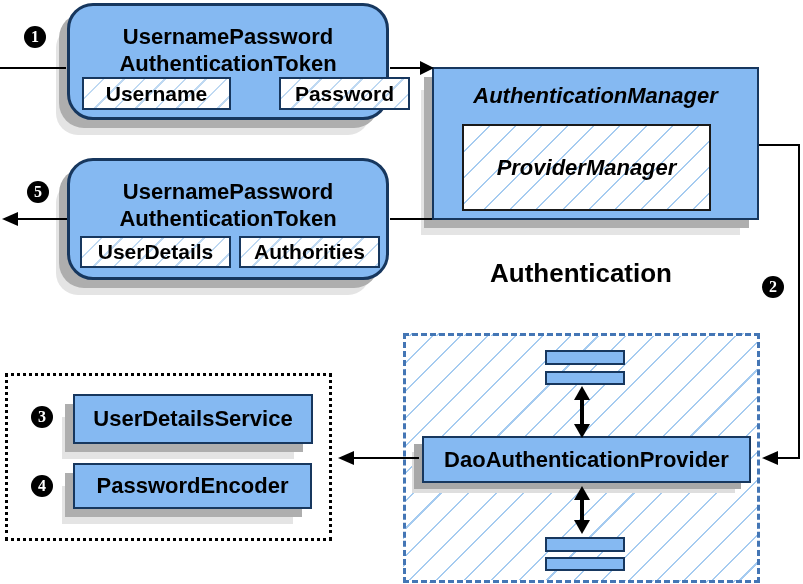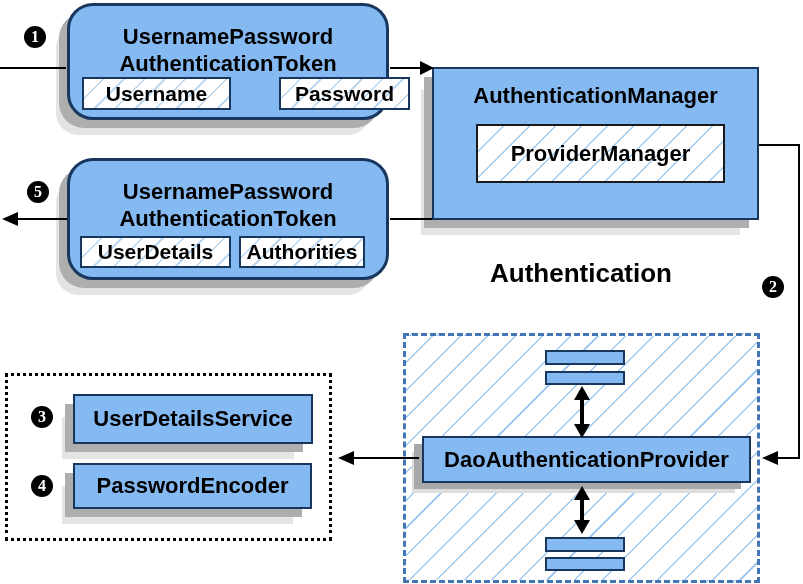--- a/index.html
+++ b/index.html
@@ -66,36 +66,36 @@
       <div>AuthenticationToken</div>
     </div>
     <div class="abs hatch-sm center lbl-sm" style="left:12px;top:71px;width:149px;height:33px;">
       <span>Username</span>
     </div>
     <div class="abs hatch-sm center lbl-sm" style="left:169px;top:71px;width:131px;height:33px;margin-left:40px;">
       <span>Password</span>
     </div>
   </div>
 
-  <div class="abs bluebox shadow2" style="left:432px;top:67px;width:327px;height:153px;">
+  <div class="abs bluebox shadow2" style="left:432px;top:67px;width:327px;height:153px;font-style:italic;">
     <div style="padding-top:14px;text-align:center;" class="lbl">AuthenticationManager</div>
-    <div class="abs hatch-md center lbl" style="left:42px;top:55px;width:249px;height:59px;">
+    <div class="abs hatch-md center lbl" style="left:28px;top:55px;width:249px;height:87px;">
       <span>ProviderManager</span>
     </div>
   </div>
 
   <div class="abs bluebox rounded shadow2" style="left:67px;top:158px;width:322px;height:122px;">
     <div class="title2">
       <div>UsernamePassword</div>
       <div>AuthenticationToken</div>
     </div>
     <div class="abs hatch-sm center lbl-sm" style="left:10px;top:75px;width:151px;height:32px;align-items:center;">
       <span>UserDetails</span>
     </div>
-    <div class="abs hatch-sm center lbl-sm" style="left:169px;top:75px;width:126px;height:32px;">
+    <div class="abs hatch-sm center lbl-sm" style="left:169px;top:75px;width:141px;height:32px;">
       <span>Authorities</span>
     </div>
   </div>
 
   <div class="abs heading" style="left:431px;top:260px;width:300px;">
     <div>Authentication</div>
   </div>
 
   <div class="abs providers-area" style="left:403px;top:333px;width:357px;height:250px;">
     <div class="abs bluebox" style="left:139px;top:14px;width:80px;height:15px;"></div>

